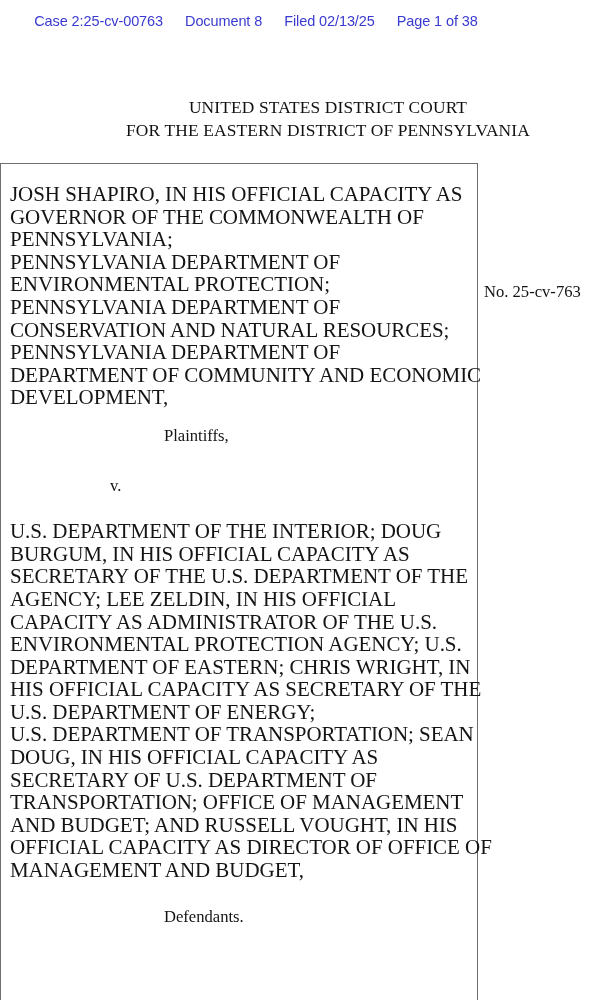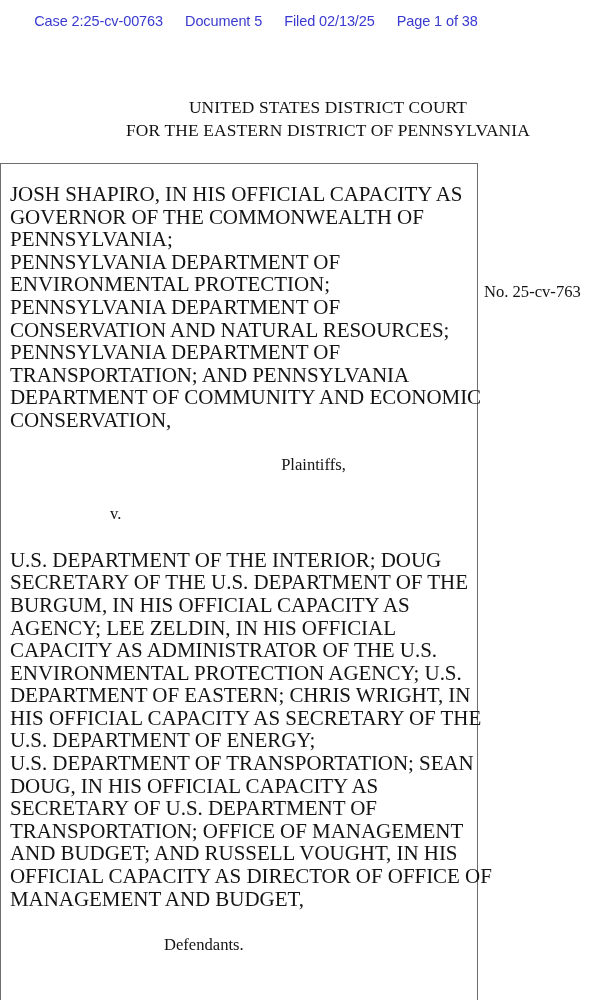--- a/index.html
+++ b/index.html
@@ -99,21 +99,21 @@
     letter-spacing: -0.05px;
     color: #141414;
   }
   .party-block .line { display: block; white-space: nowrap; }
 
   .role-line {
     font-size: 16.6px;
     line-height: 22.6px;
     color: #141414;
   }
-  .role-plaintiffs { margin-top: 22px; padding-left: 154px; text-align: center; }
+  .role-plaintiffs { margin-top: 16px; padding-left: 154px; }
   .role-versus     { margin-top: 27px; padding-left: 100px; }
   .role-defendants { margin-top: 24px; padding-left: 154px; }
 
   .defendant-gap { height: 23px; }
 
   
   .caption-right {
     position: absolute;
     top: 0;
     left: 478px;
@@ -130,21 +130,21 @@
     color: #141414;
     white-space: nowrap;
     font-family: Liberation Serif, serif;
   }
 </style>
 </head>
 <body>
 
 <div class="ecf-stamp">
   <span>Case 2:25-cv-00763</span>
-  <span>Document 5</span>
+  <span>Document 8</span>
   <span>Filed 02/13/25</span>
   <span>Page 1 of 38</span>
 </div>
 
 <div class="court-title">
   <span class="line">UNITED STATES DISTRICT COURT</span>
   <span class="line">FOR THE EASTERN DISTRICT OF PENNSYLVANIA</span>
 </div>
 
 <div class="caption-table">
@@ -157,35 +157,34 @@
 
     <div class="party-block" id="plaintiffs-block">
         <span class="line">JOSH SHAPIRO, IN HIS OFFICIAL CAPACITY AS</span>
         <span class="line">GOVERNOR OF THE COMMONWEALTH OF</span>
         <span class="line">PENNSYLVANIA;</span>
         <span class="line">PENNSYLVANIA DEPARTMENT OF</span>
         <span class="line">ENVIRONMENTAL PROTECTION;</span>
         <span class="line">PENNSYLVANIA DEPARTMENT OF</span>
         <span class="line">CONSERVATION AND NATURAL RESOURCES;</span>
         <span class="line">PENNSYLVANIA DEPARTMENT OF</span>
-        <span class="line">TRANSPORTATION; AND PENNSYLVANIA</span>
         <span class="line">DEPARTMENT OF COMMUNITY AND ECONOMIC</span>
-        <span class="line">CONSERVATION,</span>
+        <span class="line">DEVELOPMENT,</span>
       </div>
 
     <div class="role-line role-plaintiffs">Plaintiffs,</div>
 
     <div class="role-line role-versus">v.</div>
 
     <div class="defendant-gap"></div>
 
     <div class="party-block" id="defendants-block">
         <span class="line">U.S. DEPARTMENT OF THE INTERIOR; DOUG</span>
+        <span class="line">BURGUM, IN HIS OFFICIAL CAPACITY AS</span>
         <span class="line">SECRETARY OF THE U.S. DEPARTMENT OF THE</span>
-        <span class="line">BURGUM, IN HIS OFFICIAL CAPACITY AS</span>
         <span class="line">AGENCY; LEE ZELDIN, IN HIS OFFICIAL</span>
         <span class="line">CAPACITY AS ADMINISTRATOR OF THE U.S.</span>
         <span class="line">ENVIRONMENTAL PROTECTION AGENCY; U.S.</span>
         <span class="line">DEPARTMENT OF EASTERN; CHRIS WRIGHT, IN</span>
         <span class="line">HIS OFFICIAL CAPACITY AS SECRETARY OF THE</span>
         <span class="line">U.S. DEPARTMENT OF ENERGY;</span>
         <span class="line">U.S. DEPARTMENT OF TRANSPORTATION; SEAN</span>
         <span class="line">DOUG, IN HIS OFFICIAL CAPACITY AS</span>
         <span class="line">SECRETARY OF U.S. DEPARTMENT OF</span>
         <span class="line">TRANSPORTATION; OFFICE OF MANAGEMENT</span>

